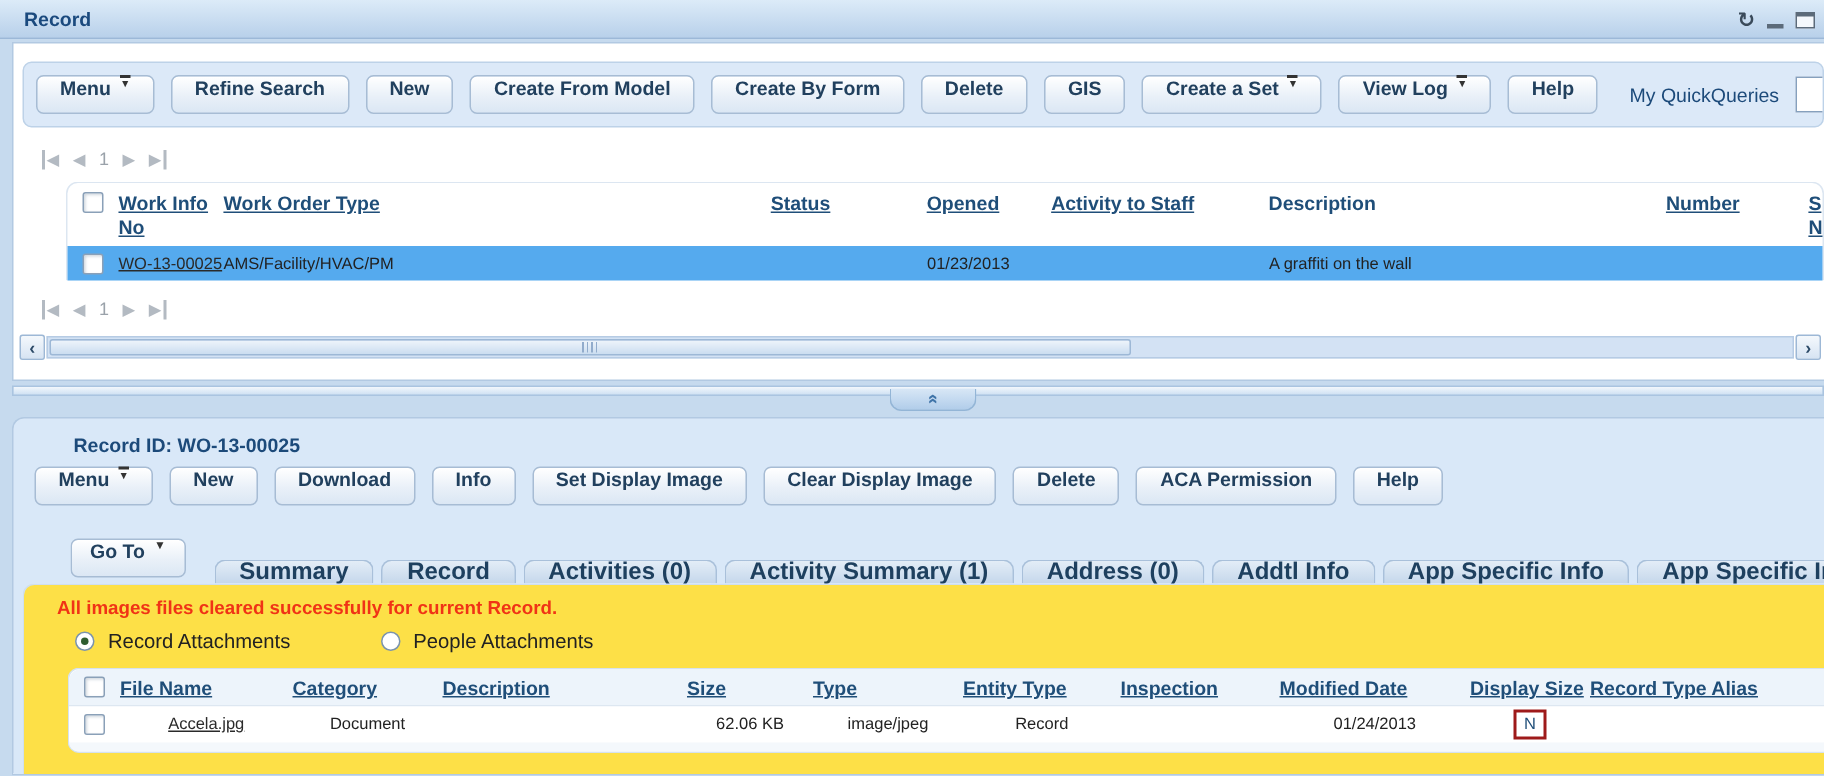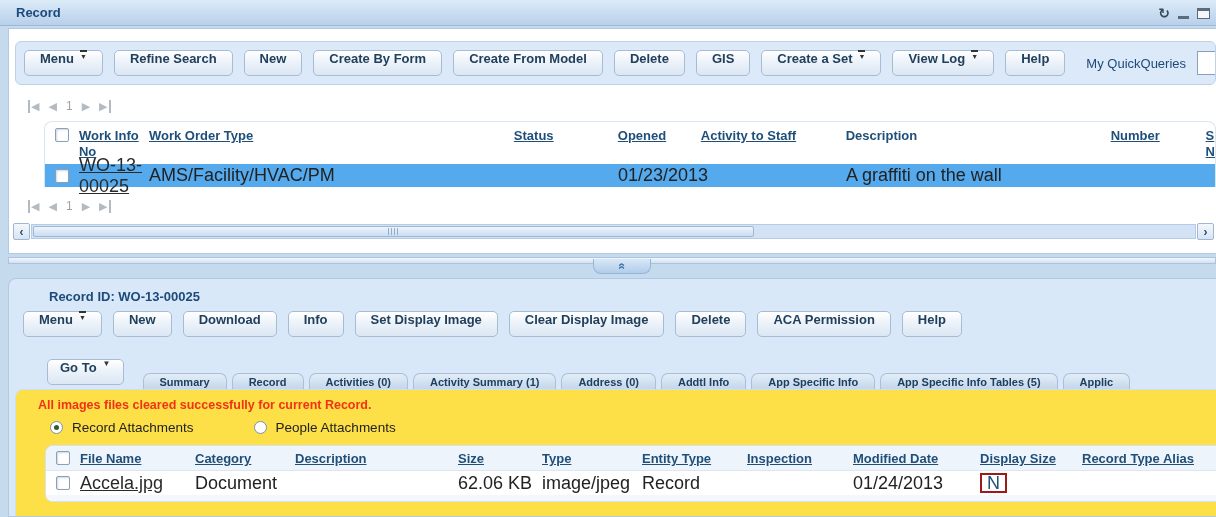--- a/index.html
+++ b/index.html
@@ -60,21 +60,21 @@
   .pg-last  { border-right:2px solid #b3bac2; padding-right:1px; }
   .pager1 { margin:14px 0 0 19px; }
   .pager2 { margin:12px 0 0 19px; }
 
   
   .grid { border:1px solid #dce6f1; border-bottom:none; border-radius:8px 8px 0 0; }
   .grid1 { margin:8px 0 0 35px; }
   .hrow { display:flex; align-items:flex-start; padding:6px 0 4px; line-height:16px; }
   .hcell { font-weight:bold; color:#1f4e79; font-size:13px; }
   .hcell a, .hlink { color:#1f4e79; text-decoration:underline; }
-  .drow { display:flex; align-items:center; height:23px; font-size:18px; color:#222; }
+  .drow { display:flex; align-items:center; height:23px; font-size:11px; color:#222; }
   .row-selected { background:#55aaee; }
   .cbcell { display:flex; justify-content:flex-start; padding-left:10px; }
   .cb {
     width:14px; height:14px; background:#fff; border:1px solid #8aa0b8; border-radius:2px;
     box-shadow:inset 1px 1px 2px rgba(120,140,160,.35); display:inline-block;
   }
   .rowlink { color:#2a2a2a; text-decoration:underline; }
 
   
   .c-cb{width:34px;} .c0{width:70px;} .c1{width:365px;} .c2{width:104px;}
@@ -113,42 +113,42 @@
     position:absolute; left:8px; top:278px; width:1208px; height:239px;
     background:#d9e8f8; border:1px solid #b2c9e2; border-right:none; border-radius:8px 0 0 0;
   }
   .record-id { margin:10px 0 0 40px; font-weight:bold; color:#1c4a7a; font-size:13px; }
   .toolbar2 { margin:7px 0 0 14px; display:flex; align-items:center; gap:11px; }
   .tabbar { position:absolute; left:38px; right:0; top:76px; height:34px; display:flex; align-items:flex-end; overflow:hidden; }
   .goto-btn { align-self:center; margin-right:14px; padding:0 12px; }
   .tab {
     height:16px; display:flex; align-items:center; padding:0 16px; margin-left:5px;
     background:linear-gradient(#e3edf7,#c5d7eb); border:1px solid #a9c0da; border-bottom:none;
-    border-radius:7px 7px 0 0; color:#1e405f; font-weight:bold; font-size:11px; white-space:nowrap;
+    border-radius:7px 7px 0 0; color:#1e405f; font-weight:bold; font-size:16px; white-space:nowrap;
   }
   .content {
     position:absolute; left:6px; right:0; top:110px; bottom:0;
     background:#fde047; border:1px solid #cfdff0; border-right:none; border-bottom:none;
     border-radius:8px 0 0 0;
   }
   .alert-msg { margin:8px 0 0 22px; color:#f03316; font-weight:bold; font-size:12.5px; }
   .radio-row { margin:8px 0 0 34px; display:flex; align-items:center; font-size:13.5px; color:#222; }
   .radio { width:13px; height:13px; border:1px solid #7a93ad; border-radius:50%; background:#fff; position:relative; display:inline-block; margin-right:9px; }
   .radio.sel::after { content:""; position:absolute; left:3px; top:3px; width:5px; height:5px; border-radius:50%; background:#2f5d2f; }
   .radio-gap { width:60px; }
 
   .grid2 { margin:10px 0 0 29px; border:1px solid #d5e2ef; border-radius:8px 0 0 8px; border-right:none; background:#fff; }
   .grid2 .hrow { background:#edf4fb; border-radius:8px 0 0 0; border-bottom:1px solid #dde7f1; padding:5px 0 3px; }
-  .grid2 .drow { height:24px; }
+  .grid2 .drow { height:24px;text-align:center; }
   .grid2-footer { height:6px; background:#f4f8fc; border-radius:0 0 0 8px; }
 
   
   .d-cb{width:34px;} .d0{width:115px;} .d1{width:100px;} .d2{width:163px;}
   .d3{width:84px;} .d4{width:100px;} .d5{width:105px;} .d6{width:106px;}
-  .d7{width:127px;} .d8{width:80px;} .d9{flex:1;text-align:center;}
+  .d7{width:127px;} .d8{width:80px;} .d9{flex:1;}
 
   .n-box { display:inline-block; border:2px solid #9e1a1a; padding:0 5px; color:#1f4e79; background:#fff; line-height:16px; }
 </style>
 </head>
 <body>
 
 <div class="titlebar">
   <span class="title">Record</span>
   <div class="win-icons">
     <span class="ico-refresh">↻</span>
@@ -164,24 +164,24 @@
       <span>Menu</span>
       <span class="dd-arrow">▼</span>
     </button>
     <button class="btn">
         <span>Refine Search</span>
       </button>
     <button class="btn">
         <span>New</span>
       </button>
     <button class="btn">
+        <span>Create From Model</span>
+      </button>
+    <button class="btn">
         <span>Create By Form</span>
-      </button>
-    <button class="btn">
-        <span>Create From Model</span>
       </button>
     <button class="btn">
         <span>Delete</span>
       </button>
     <button class="btn">
         <span>GIS</span>
       </button>
     <button class="btn">
       <span>Create a Set</span>
       <span class="dd-arrow">▼</span>

